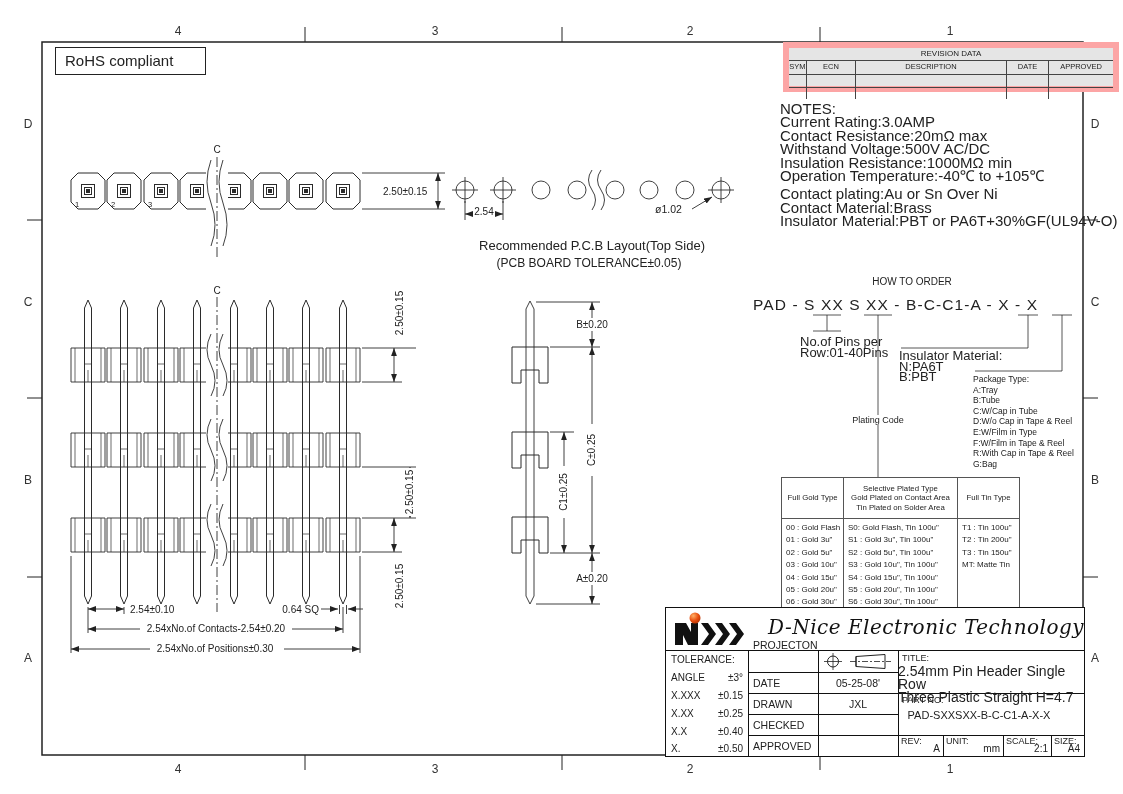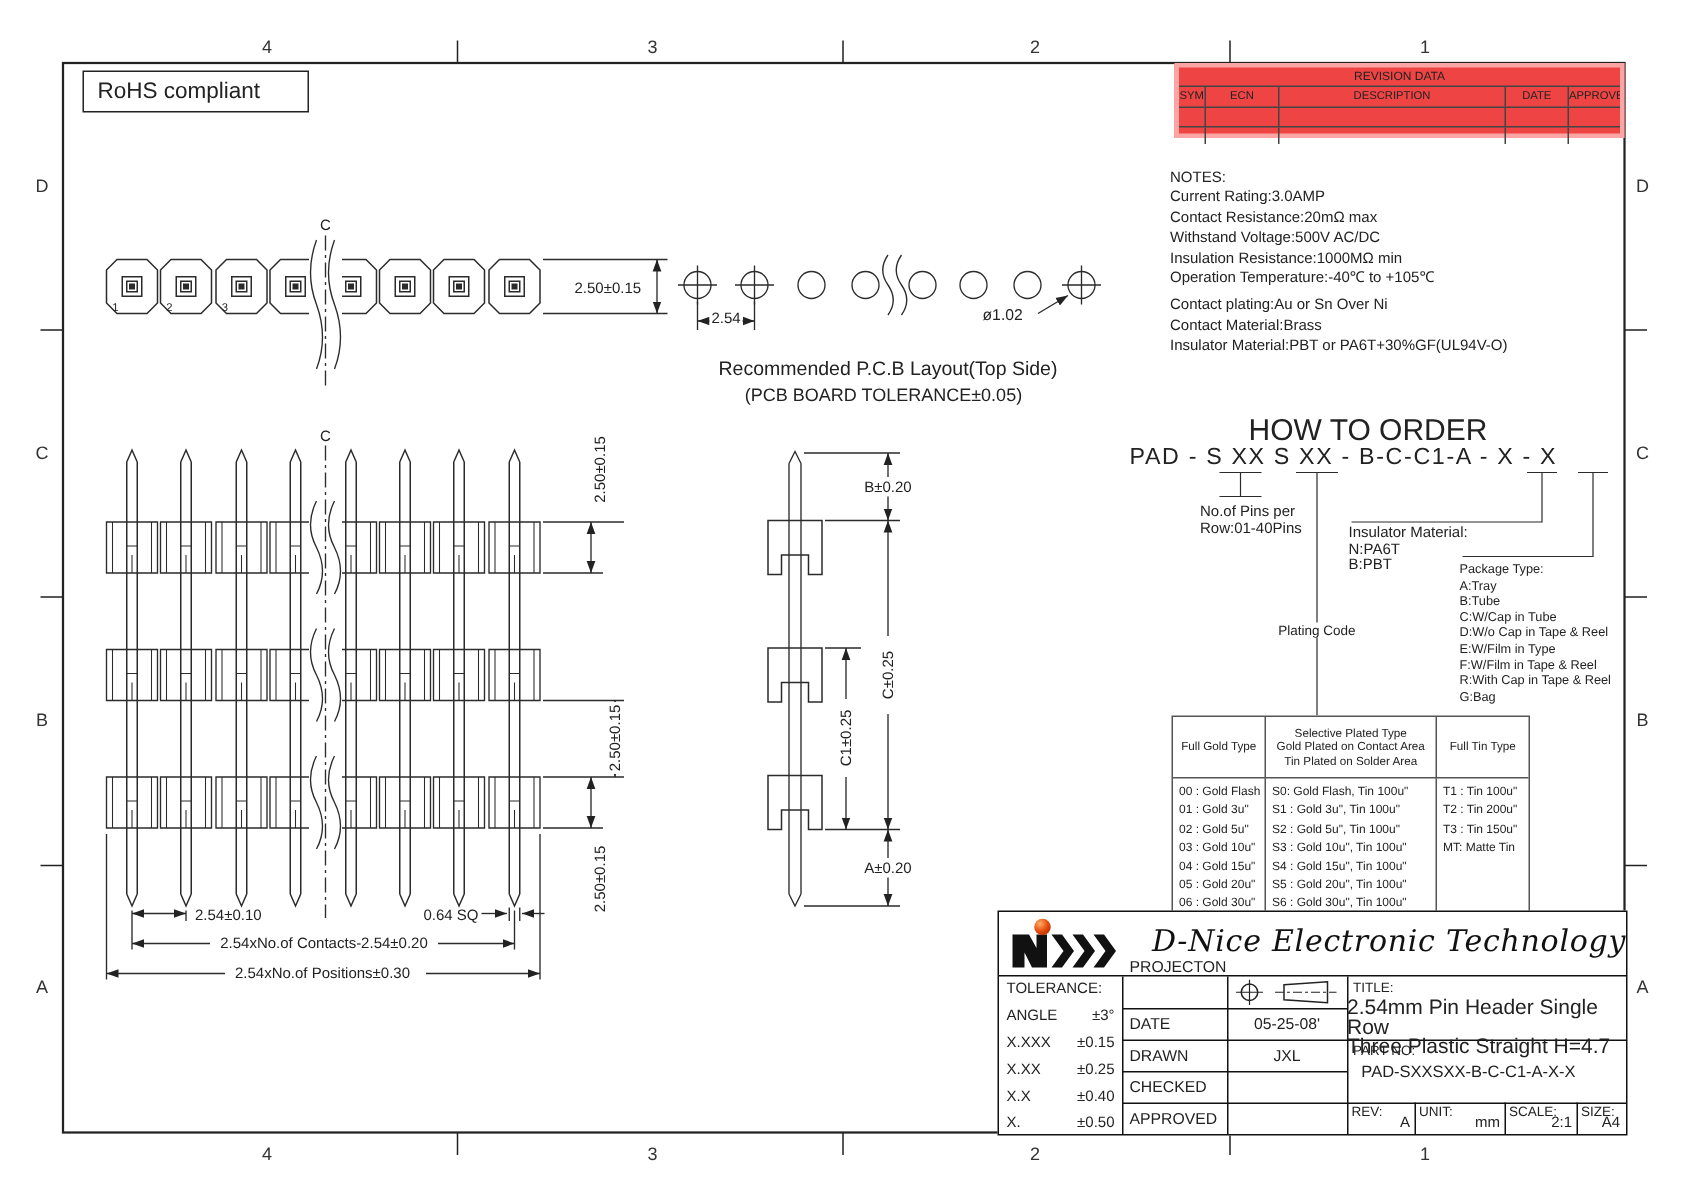--- a/index.html
+++ b/index.html
@@ -4,34 +4,34 @@
 <style>
   html,body{margin:0;padding:0}
   body{width:1123px;height:794px;position:relative;background:#fff;
        font-family:"Liberation Sans",sans-serif;color:#222;overflow:hidden}
   .abs{position:absolute}
   svg text{font-family:"Liberation Sans",sans-serif;fill:#222}
   .zl{position:absolute;font-size:12px;color:#333;width:20px;text-align:center}
   .rohs{position:absolute;left:55px;top:47px;width:140px;height:26px;border:1.3px solid #222;
         font-size:15px;line-height:26px;padding-left:9px}
   
-  .rev{position:absolute;left:783px;top:42px;width:300px;height:50px;border:3px solid #fca5a5;
-       font-size:7.5px;box-sizing:border-box;background:#ef4444}
+  .rev{position:absolute;left:783px;top:42px;width:336px;height:50px;border:6px solid #fca5a5;
+       font-size:7.5px;box-sizing:border-box;background:#e5e5e5}
   .rev .t{height:12px;line-height:12px;text-align:center;border-bottom:1px solid #444;font-size:8px}
   .rev .r{display:grid;grid-template-columns:18px 49px 151px 42px 1fr;height:12px;border-bottom:1px solid #444}
   .rev .r:last-child{border-bottom:none}
   .rev .c{border-right:1px solid #444;text-align:center;line-height:12px;overflow:hidden}
   .rev .c:last-child{border-right:none}
   
-  .notes{position:absolute;left:780px;top:112px;width:306px;font-size:10px;line-height:13.4px;white-space:nowrap}
+  .notes{position:absolute;left:780px;top:102px;width:306px;font-size:15px;line-height:13.4px;white-space:nowrap}
   .notes .gap{height:5px}
   
-  .hto-h{position:absolute;left:812px;top:276px;width:200px;text-align:center;font-size:20px}
+  .hto-h{position:absolute;left:812px;top:276px;width:200px;text-align:center;font-size:10px}
   .hto-s{position:absolute;left:753px;top:296px;font-size:15.5px;letter-spacing:1.1px;white-space:nowrap}
-  .lbl{position:absolute;font-size:10px;line-height:10.6px;white-space:nowrap}
+  .lbl{position:absolute;font-size:13px;line-height:10.6px;white-space:nowrap}
   .lbl.small{font-size:8.5px}
   .pcode{position:absolute;left:838px;top:415px;width:80px;text-align:center;background:#fff;font-size:9px}
   
   .ptable{position:absolute;left:781px;top:477px;width:239px;height:133px;border:1px solid #555;
           display:grid;grid-template-columns:62px 114px 1fr;grid-template-rows:41px 1fr;
           font-size:8px;box-sizing:border-box;background:#fff}
   .ptable .hc{border-right:1px solid #555;border-bottom:1px solid #555;display:flex;flex-direction:column;
               align-items:center;justify-content:center;text-align:center;line-height:9.5px;font-size:7.8px}
   .ptable .hc:nth-child(3){border-right:none}
   .ptable .bc{border-right:1px solid #555;padding:3px 0 0 4px;line-height:12.4px;white-space:nowrap}

